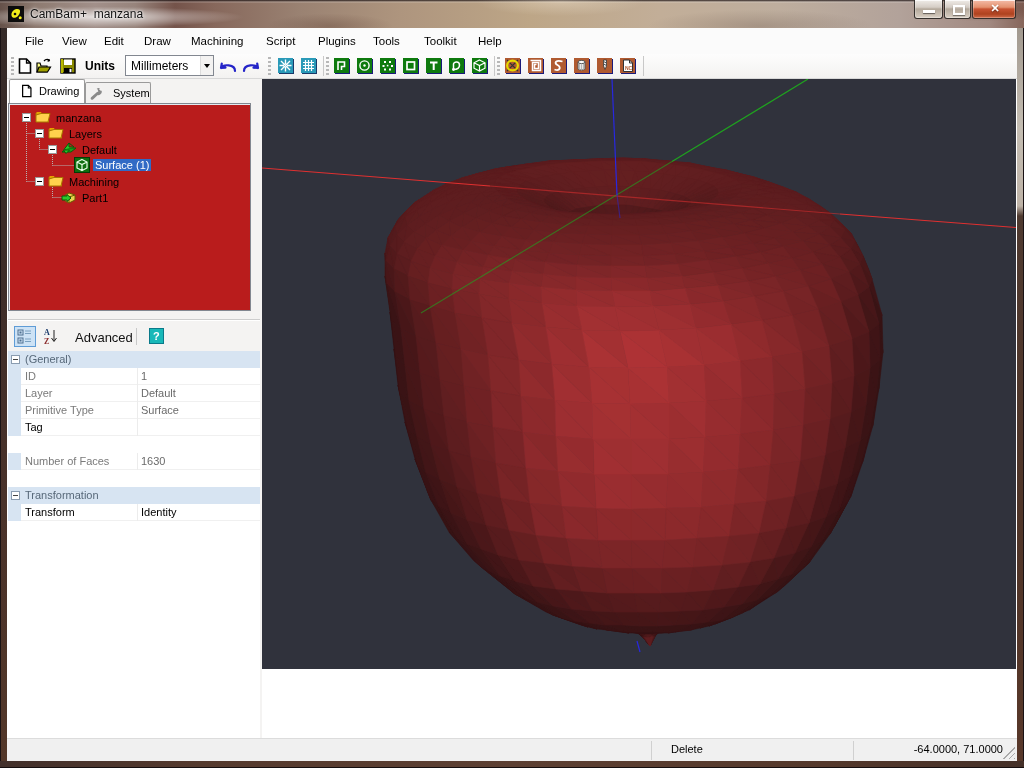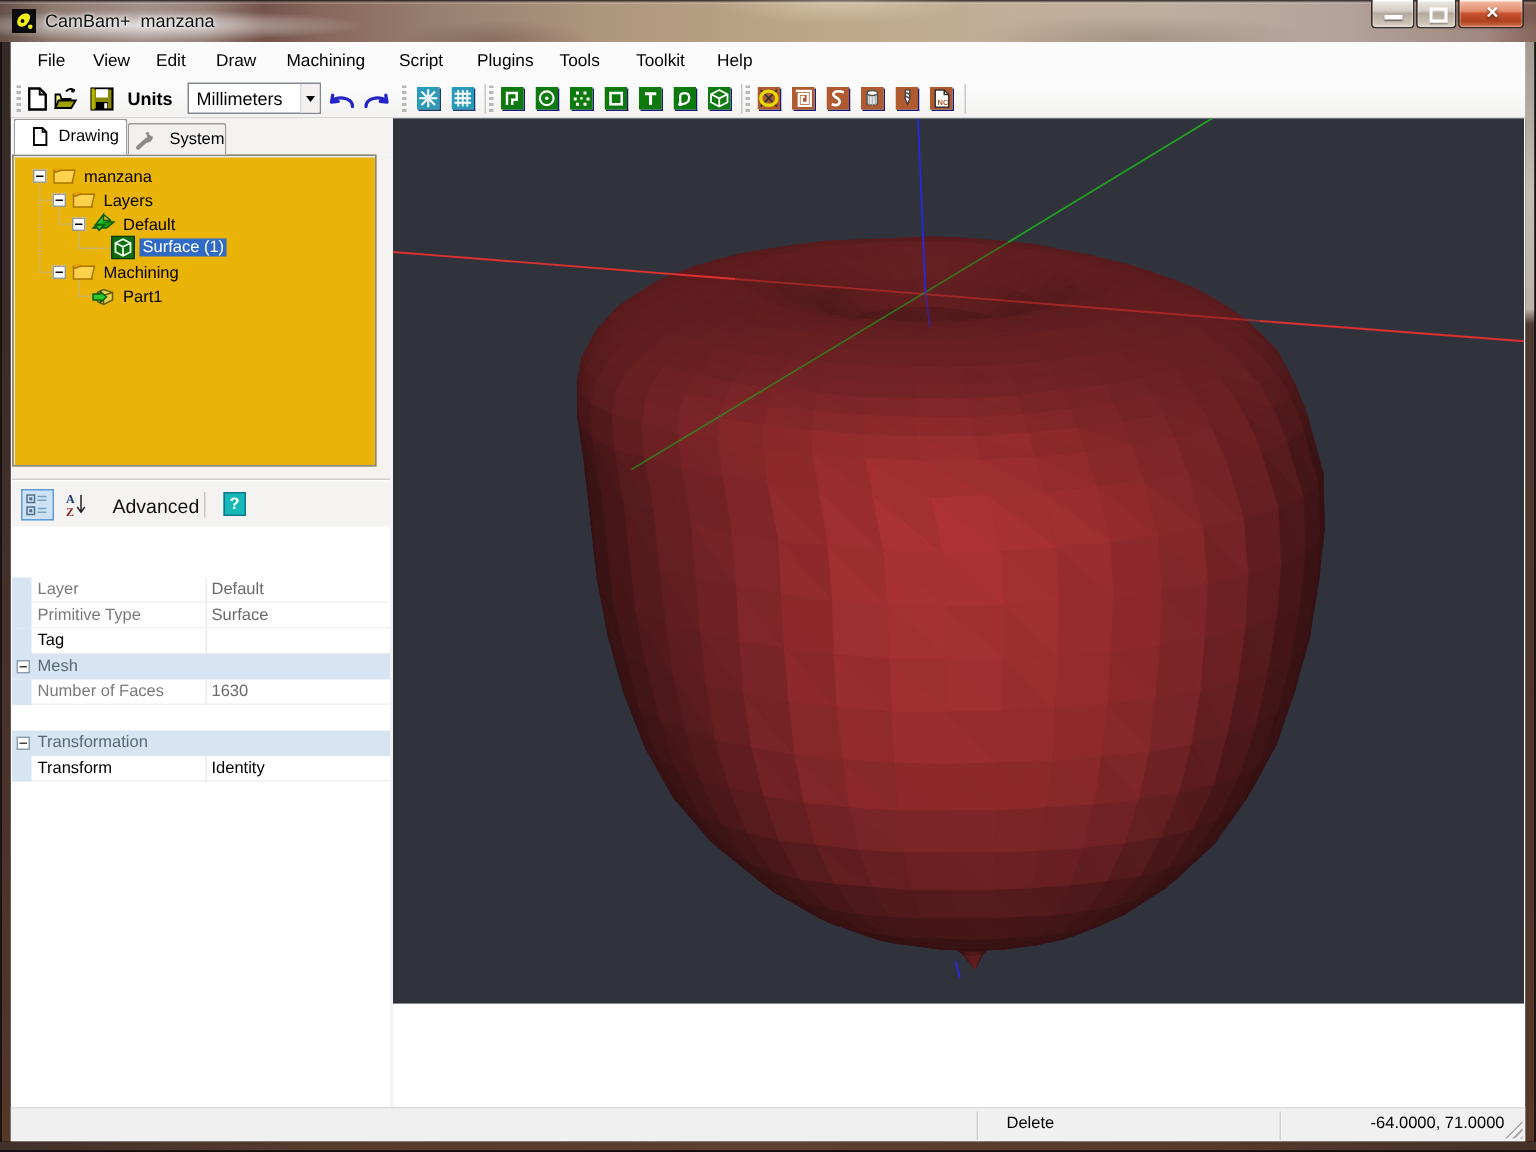--- a/index.html
+++ b/index.html
@@ -62,21 +62,21 @@
 
 #tabs { left:1px; top:51px; width:254px; height:24px; background:#f4f3f2; }
 .tab { position:absolute; font-size:11px; color:#000; }
 #tab1 { left:1px; top:0px; width:76px; height:24px; background:#fff; border:1px solid #9a9a9a; border-bottom:none; border-radius:2px 2px 0 0; z-index:2;}
 #tab2 { left:77px; top:3px; width:66px; height:21px; background:#f2f1f0; border:1px solid #9a9a9a; border-bottom:none; border-radius:2px 2px 0 0; z-index:1;}
 #tab1 span { position:absolute; left:29px; top:5px; }
 #tab2 span { position:absolute; left:27px; top:4px; font-size:11px;}
 
 
 #leftpanel { left:1px; top:75px; width:254px; height:635px; background:#f4f3f2; }
-#treebox { position:absolute; left:0px; top:0px; width:243px; height:208px; background:#eab308;
+#treebox { position:absolute; left:0px; top:0px; width:243px; height:208px; background:#b91c1c;
   border:1px solid #828790; box-shadow:inset 1px 1px 0 #e3e9ef; }
 .trow { position:absolute; height:16px; font-size:11px; color:#000; white-space:nowrap; }
 .trow span { position:absolute; top:2px; }
 .sel { background:#316ac5; color:#fff; padding:0 2px; }
 .ebox { position:absolute; width:9px; height:9px; border:1px solid #9a9a9a; background:#fff; top:3px;}
 .ebox:after { content:""; position:absolute; left:1px; top:3px; width:5px; height:1px; background:#000; }
 .tico { position:absolute; width:16px; height:16px; top:0; }
 
 
 #propbar { position:absolute; left:0; top:222px; width:252px; height:23px; background:#f4f3f2; }
@@ -407,41 +407,47 @@
           <path d="M46 5 v11 M43.5 13 l2.5 3.5 2.5 -3.5" stroke="#222" fill="none"></path>
         </g>
       </svg>
       <span style="position:absolute;left:67px;top:5px;font-size:13px;color:#111">Advanced</span>
       <div style="position:absolute;left:128px;top:3px;width:1px;height:17px;background:#c8c8c8"></div>
       <div style="position:absolute;left:141px;top:3px;width:15px;height:16px;background:#18b8b8;border:1px solid #0a7a8a;">
         <span style="position:absolute;left:3px;top:1px;font-size:11px;font-weight:bold;color:#fff;">?</span>
       </div>
     </div>
     <div id="propgrid">
+      <div class="prow pcat" style="top:0px">
+          <div class="mbox"></div>
+          <b>(General)</b>
+        </div>
+      <div class="prow pitem" style="top:17px">
+          <div class="lstrip"></div>
+          <span class="lab">ID</span>
+          <div class="vline"></div>
+          <span class="val">1</span>
+        </div>
       <div class="prow pitem" style="top:34px">
           <div class="lstrip"></div>
           <span class="lab">Layer</span>
           <div class="vline"></div>
           <span class="val">Default</span>
         </div>
       <div class="prow pitem" style="top:51px">
           <div class="lstrip"></div>
           <span class="lab">Primitive Type</span>
           <div class="vline"></div>
           <span class="val">Surface</span>
         </div>
       <div class="prow pitem" style="top:68px">
           <div class="lstrip"></div>
           <span class="lab" style="color:#000">Tag</span>
           <div class="vline"></div>
           <span class="val"></span>
-        </div>
-      <div class="prow pcat" style="top:85px">
-          <div class="mbox"></div>
-          <b>Mesh</b>
         </div>
       <div class="prow pitem" style="top:102px">
           <div class="lstrip"></div>
           <span class="lab">Number of Faces</span>
           <div class="vline"></div>
           <span class="val">1630</span>
         </div>
       <div class="prow pcat" style="top:136px">
           <div class="mbox"></div>
           <b>Transformation</b>

